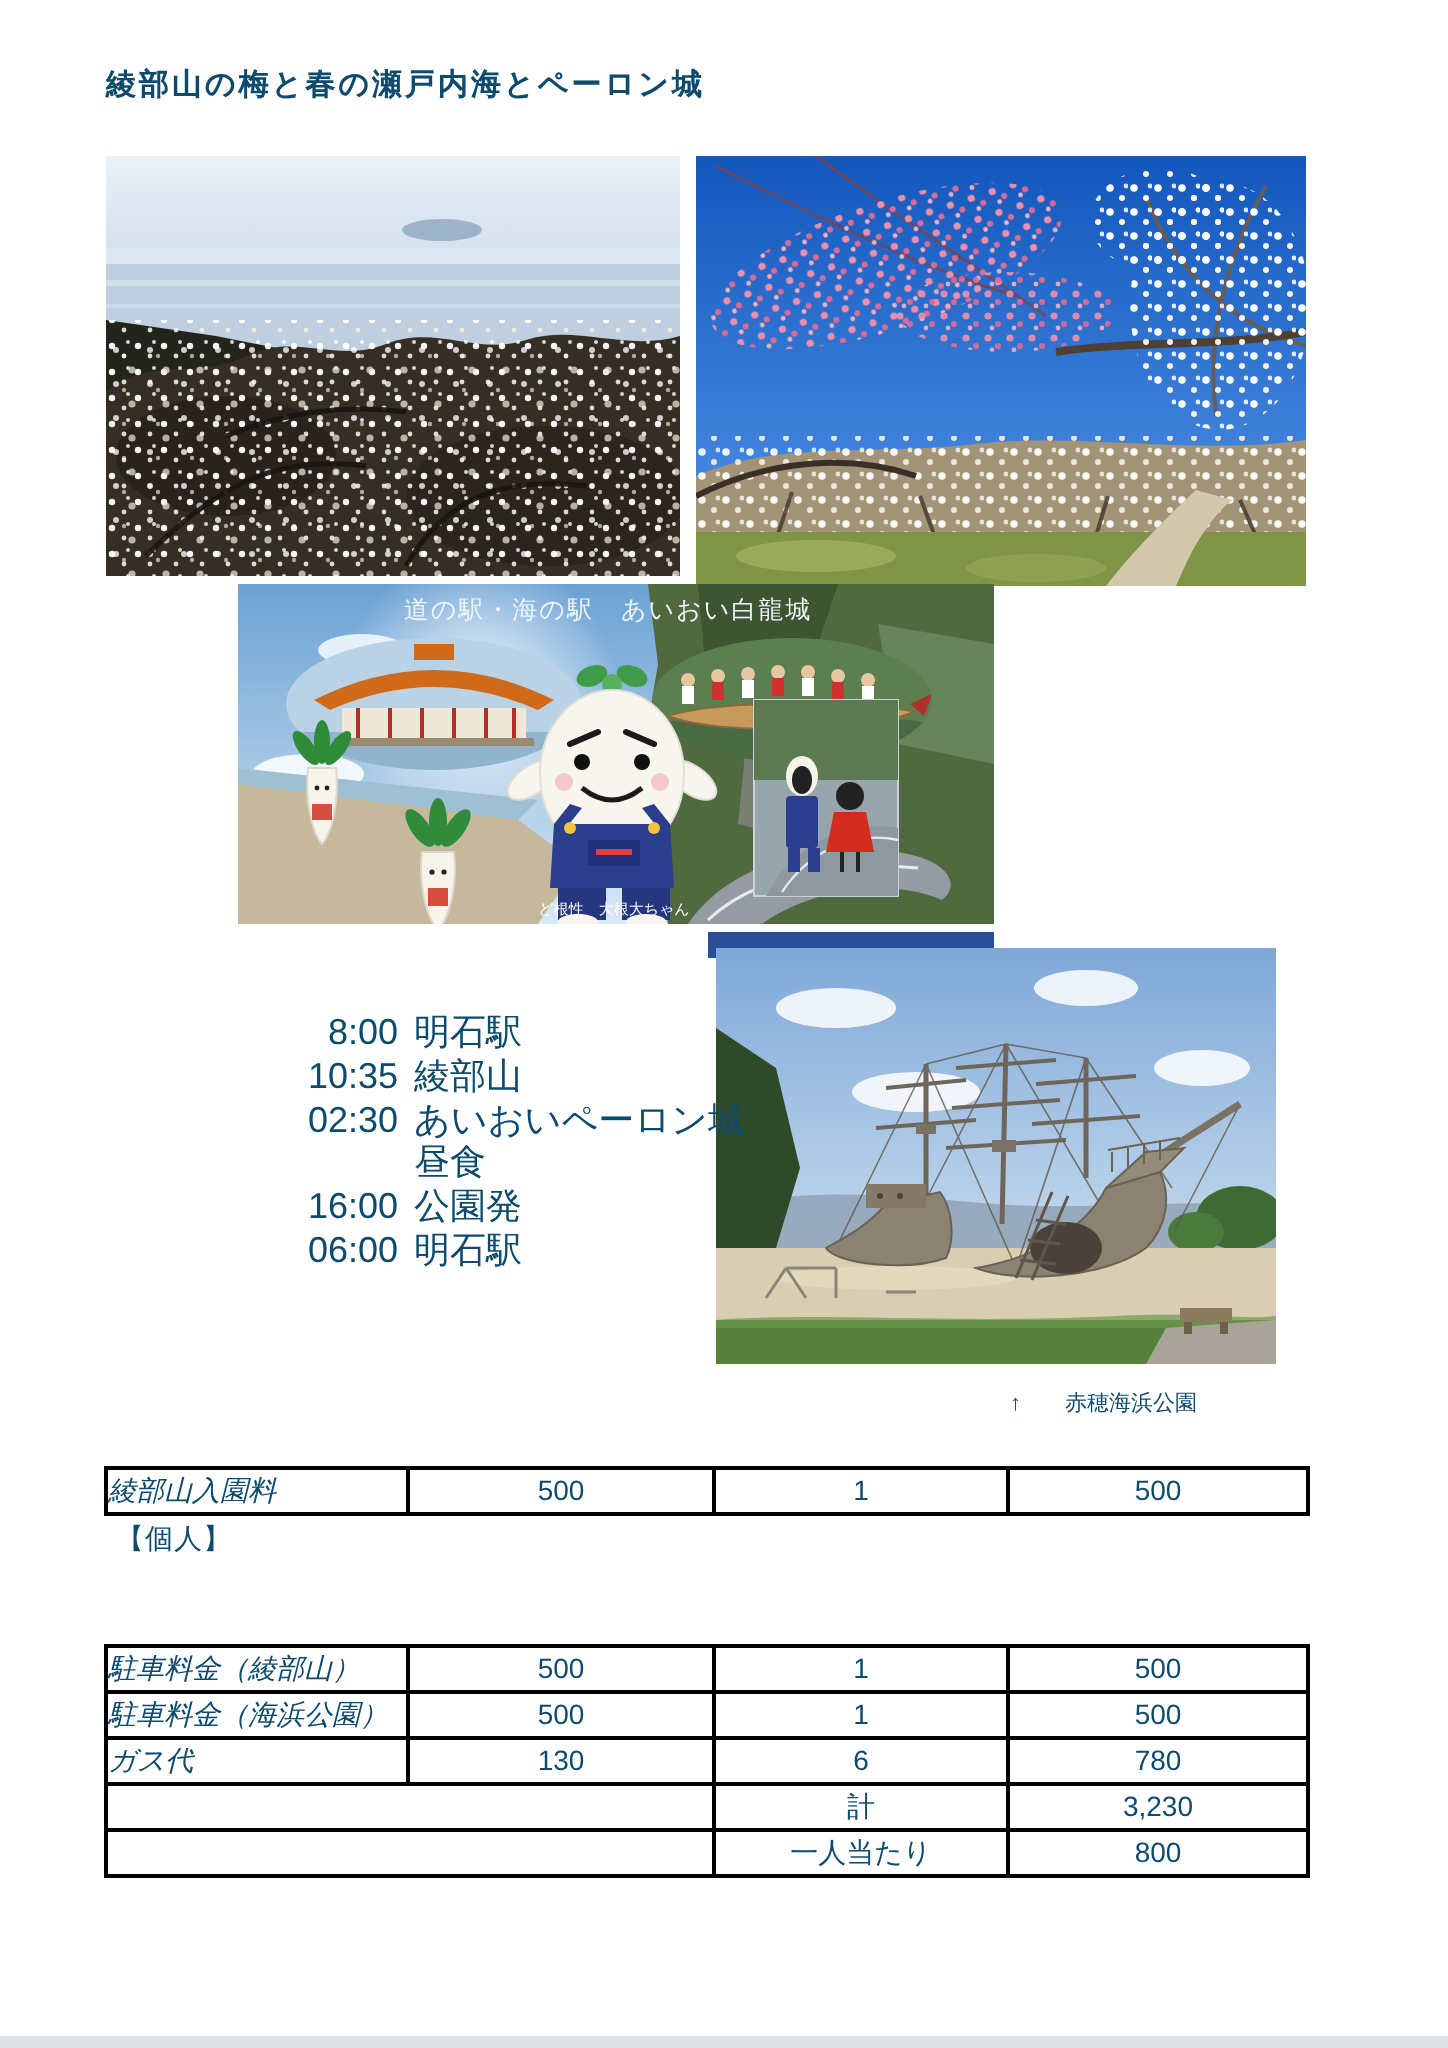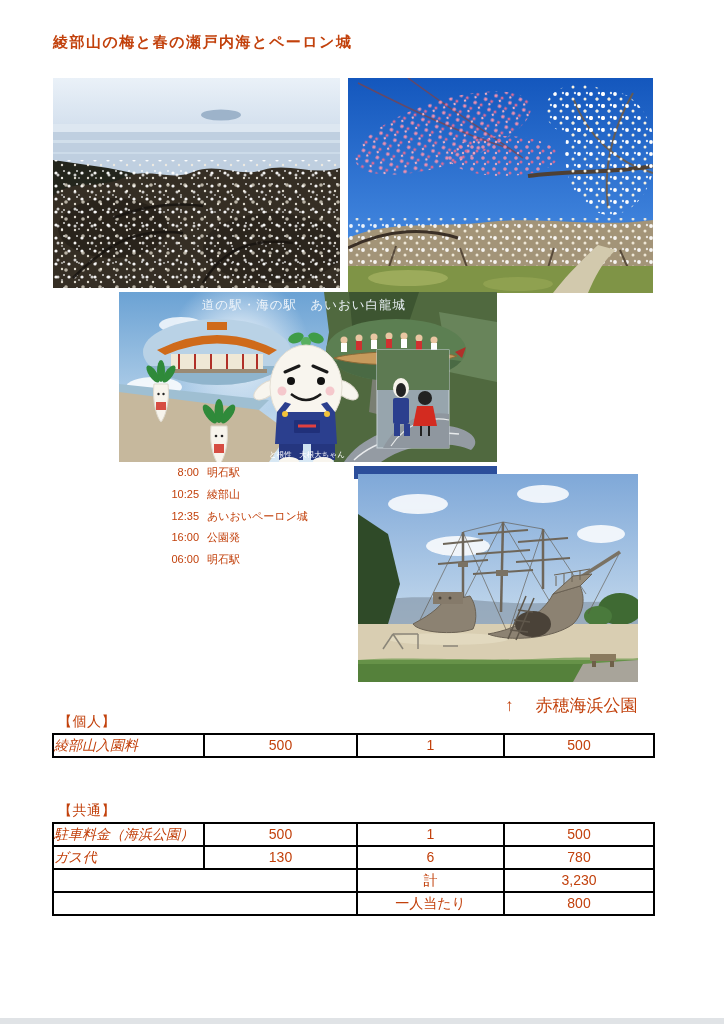--- a/index.html
+++ b/index.html
@@ -1,30 +1,30 @@
 <!DOCTYPE html>
 <html><head>
 <meta charset="utf-8">
 <style>
   html,body{margin:0;padding:0;background:#fff;}
   .page{position:relative;width:724px;height:1024px;background:#ffffff;overflow:hidden;
-        font-family:"Liberation Sans","DejaVu Sans",sans-serif;color:#c2410c;}
+        font-family:"Liberation Sans","DejaVu Sans",sans-serif;color:#0c4a6e;}
   .abs{position:absolute;}
   .title{left:53px;top:33px;font-size:15px;font-weight:700;letter-spacing:1.5px;}
   .ph1{left:53px;top:78px;}
   .ph2{left:348px;top:78px;}
   .ph3{left:119px;top:292px;}
   .strip{left:354px;top:466px;width:143px;height:13px;background:#2b4e9b;}
   .ph4{left:358px;top:474px;}
-  .schedule{left:153px;top:462px;font-size:11px;line-height:21.8px;}
+  .schedule{left:153px;top:506px;font-size:18px;line-height:21.8px;}
   .srow{display:flex;}
   .stime{display:inline-block;width:46px;text-align:right;margin-right:8px;}
-  .ship-caption{left:505px;top:694px;font-size:17px;}
+  .ship-caption{left:505px;top:694px;font-size:11px;}
   .ship-caption .arr{margin-right:22px;}
-  .sec{font-size:14px;letter-spacing:.5px;}
+  .sec{font-size:14px;letter-spacing:.5px;margin-top:48px;}
   .sec1{left:58px;top:713px;}
   .sec2{left:58px;top:802px;}
   table.t{border-collapse:collapse;table-layout:fixed;width:601px;}
   .t1{left:52px;top:733px;}
   .t2{left:52px;top:822px;}
   table.t td{border:2px solid #000;height:21px;font-size:14px;padding:0;line-height:1.1;
              overflow:hidden;white-space:nowrap;background:#fff;}
   td.lab{text-align:left;padding-left:4px;font-style:italic;}
   td.n{text-align:center;padding-right:5px;}
   td.c{text-align:center;}
@@ -372,26 +372,30 @@
     <rect x="234" y="187" width="4" height="6" fill="#6e6048"></rect>
     <rect x="252" y="187" width="4" height="6" fill="#6e6048"></rect>
   </svg>
 
   <div class="abs schedule" id="schedule">
       <div class="srow">
         <span class="stime">8:00</span>
         <span>明石駅</span>
       </div>
       <div class="srow">
-        <span class="stime">10:25</span>
+        <span class="stime">10:35</span>
         <span>綾部山</span>
       </div>
       <div class="srow">
-        <span class="stime">12:35</span>
+        <span class="stime">02:30</span>
         <span>あいおいペーロン城</span>
+      </div>
+      <div class="srow">
+        <span class="stime"></span>
+        <span>昼食</span>
       </div>
       <div class="srow">
         <span class="stime">16:00</span>
         <span>公園発</span>
       </div>
       <div class="srow">
         <span class="stime">06:00</span>
         <span>明石駅</span>
       </div>
     </div>
@@ -422,20 +426,26 @@
   <div class="abs sec sec2">【共通】</div>
 
   <table class="abs t t2">
     <colgroup>
         <col style="width:151px">
         <col style="width:153px">
         <col style="width:147px">
         <col style="width:150px">
       </colgroup>
     <tbody id="t2body">
+      <tr>
+          <td class="lab">駐車料金（綾部山）</td>
+          <td class="n">500</td>
+          <td class="n">1</td>
+          <td class="n">500</td>
+        </tr>
         <tr>
           <td class="lab">駐車料金（海浜公園）</td>
           <td class="n">500</td>
           <td class="n">1</td>
           <td class="n">500</td>
         </tr>
         <tr>
           <td class="lab">ガス代</td>
           <td class="n">130</td>
           <td class="n">6</td>

